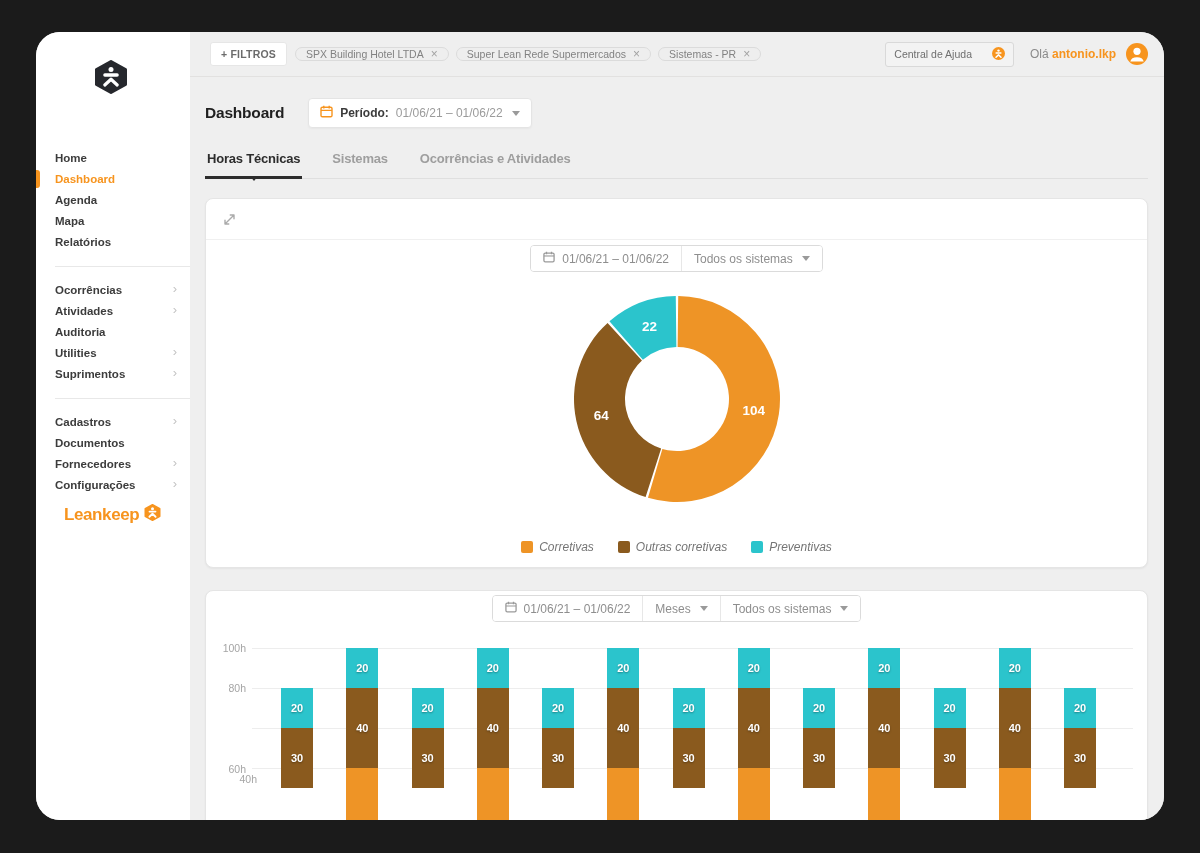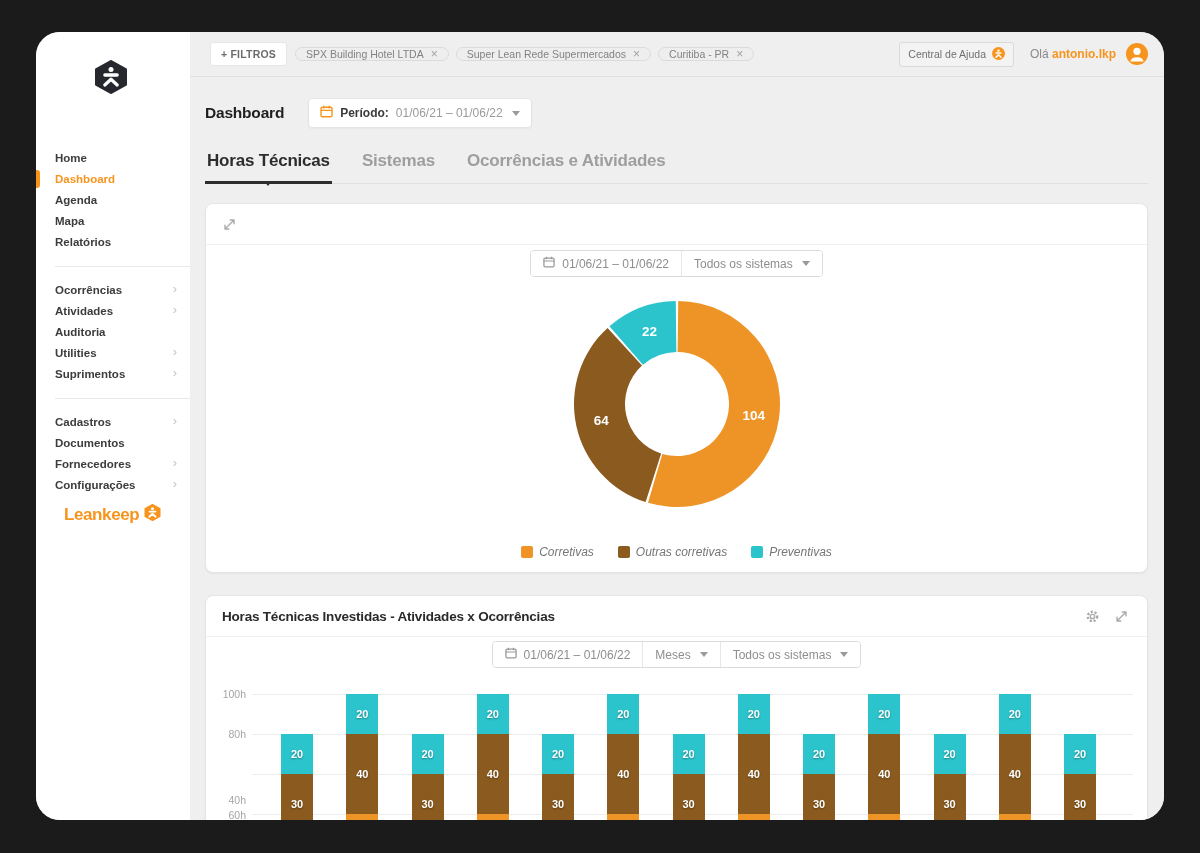--- a/index.html
+++ b/index.html
@@ -29,38 +29,38 @@
             border-bottom:1px solid #E2E1E0; display:flex; align-items:center; gap:8px;
             padding:0 16px 0 23px; z-index:4; }
   .btn-filtros { background:#FFFFFF; border:1px solid #E6E6E6; border-radius:3px; color:#6B6B6B;
                  font-size:10.5px; font-weight:bold; padding:5px 10px; letter-spacing:0.2px; cursor:pointer; }
   .chips { display:flex; gap:7px; }
   .chip { background:#EEEEEE; border:1px solid #DBDBDB; border-radius:13px; color:#828282;
           font-size:10.5px; padding:0 10px; display:flex; align-items:center; gap:7px; cursor:pointer; }
   .chip .x { color:#A2A2A2; font-size:12px; line-height:10px; cursor:pointer; }
   .tb-spacer { flex:1; }
   .help-chip { background:#F3F3F3; border:1px solid #D9D9D9; border-radius:3px; color:#6F6F6F;
-               font-size:10.5px; padding:4px 8px; display:flex; align-items:center; gap:6px; cursor:pointer; }
+               font-size:10.5px; padding:4px 8px; display:flex; align-items:center; gap:20px; cursor:pointer; }
   .greet { font-size:12px; color:#8A8A8A; margin-left:8px; }
   .greet b { color:#F7941E; }
   .avatar { margin-left:2px; cursor:pointer; display:flex; }
 
   
   .main { position:absolute; left:151px; top:46px; right:0; bottom:0; overflow:hidden; background:#EFEFEF; }
   .page-head { display:flex; align-items:center; gap:24px; margin:20px 16px 0 18px; }
   .page-title { font-size:15.5px; font-weight:bold; color:#1F1F1F; letter-spacing:-0.2px; }
   .period-btn { display:flex; align-items:center; gap:7px; background:#FFFFFF; border:1px solid #E4E4E4;
                 border-radius:4px; padding:5px 11px; box-shadow:0 1px 2px rgba(0,0,0,.04); cursor:pointer; }
   .period-label { font-size:12px; font-weight:bold; color:#3B3B3B; }
   .period-value { font-size:12px; color:#9B9B9B; }
   .caret { width:0; height:0; border:4px solid transparent; border-top:5px solid #9A9A9A;
            display:inline-block; margin-top:4px; margin-left:2px; }
 
   .tabs { display:flex; gap:28px; margin:19px 16px 0 18px; border-bottom:1px solid #DFDFDF; }
-  .tab { position:relative; padding:4px 2px 12px; font-size:17px; font-weight:bold; color:#9E9E9E;
+  .tab { position:relative; padding:4px 2px 12px; font-size:13px; font-weight:bold; color:#9E9E9E;
          cursor:pointer; letter-spacing:-0.2px; }
   .tab.active { color:#2D2D2D; }
   .tab-underline { position:absolute; left:0; right:0; bottom:-1px; height:3px; background:#2D2D2D; }
   .tab-tri { position:absolute; left:50%; bottom:-7px; margin-left:-4px; width:0; height:0;
              border:4px solid transparent; border-top:5px solid #2D2D2D; }
 
   .card { background:#FFFFFF; border:1px solid #E5E5E5; border-radius:8px;
           box-shadow:0 1px 2px rgba(0,0,0,.05); margin:0 16px 0 18px; }
   .card-head { display:flex; align-items:center; padding:13px 18px 12px 16px; border-bottom:1px solid #F0F0F0; }
   .card-title { flex:1; font-size:13.5px; font-weight:bold; color:#2A2A2A; letter-spacing:-0.2px; }
@@ -152,21 +152,21 @@
     <div class="chips">
         <div class="chip">
           <span>SPX Building Hotel LTDA</span>
           <span class="x">×</span>
         </div>
         <div class="chip">
           <span>Super Lean Rede Supermercados</span>
           <span class="x">×</span>
         </div>
         <div class="chip">
-          <span>Curitiba - PR</span>
+          <span>Sistemas - PR</span>
           <span class="x">×</span>
         </div>
       </div>
     <div class="tb-spacer"></div>
     <div class="help-chip">
       <span>Central de Ajuda</span>
       <span>
         <svg width="13" height="13" viewBox="0 0 13 13">
           <circle cx="6.5" cy="6.5" r="6.5" fill="#F7941E"></circle>
           <circle cx="6.5" cy="3.6" r="1.2" fill="#FFFFFF"></circle>
@@ -262,36 +262,20 @@
             <span>Outras corretivas</span>
           </div>
           <div class="legend-item">
             <span class="legend-swatch" style="background: rgb(43, 196, 204);"></span>
             <span>Preventivas</span>
           </div>
         </div>
     </section>
 
     <section class="card" id="card-bars">
-      <div class="card-head">
-        <h2 class="card-title">Horas Técnicas Investidas - Atividades x Ocorrências</h2>
-        <div class="card-icons">
-          <span class="icon-btn">
-            <svg width="15" height="15" viewBox="0 0 16 16">
-              <circle cx="8" cy="8" r="5" fill="none" stroke="#ABABAB" stroke-width="2.6" stroke-dasharray="2.3 1.9"></circle>
-              <circle cx="8" cy="8" r="2.3" fill="none" stroke="#ABABAB" stroke-width="1.5"></circle>
-            </svg>
-          </span>
-          <span class="icon-btn">
-            <svg width="15" height="15" viewBox="0 0 16 16">
-              <path d="M3.2 12.8 L12.8 3.2 M8.8 3.2 H12.8 V7.2 M7.2 12.8 H3.2 V8.8" stroke="#ABABAB" stroke-width="1.5" fill="none" stroke-linecap="round" stroke-linejoin="round"></path>
-            </svg>
-          </span>
-        </div>
-      </div>
       <div class="filter-row">
         <div class="btn-group">
           <button class="fbtn">
             <span>
               <svg width="12" height="12" viewBox="0 0 13 13" style="color:#9A9A9A">
                 <rect x="1" y="2.2" width="11" height="9.6" rx="1.4" fill="none" stroke="currentColor" stroke-width="1.4"></rect>
                 <line x1="3.8" y1="0.8" x2="3.8" y2="3.4" stroke="currentColor" stroke-width="1.4"></line>
                 <line x1="9.2" y1="0.8" x2="9.2" y2="3.4" stroke="currentColor" stroke-width="1.4"></line>
                 <line x1="1" y1="5.4" x2="12" y2="5.4" stroke="currentColor" stroke-width="1.2"></line>
               </svg>
@@ -309,21 +293,21 @@
         </div>
       </div>
       <div class="barchart" id="barchart">
           <div class="gridline" style="top: 19px;"></div>
           <div class="ytick-label" style="top: 13px;">100h</div>
           <div class="gridline" style="top: 59px;"></div>
           <div class="ytick-label" style="top: 53px;">80h</div>
           <div class="gridline" style="top: 99px;"></div>
           <div class="ytick-label" style="top: 93px; margin-top: 41px;">60h</div>
           <div class="gridline" style="top: 139px;"></div>
-          <div class="ytick-label" style="top: 119px;">40h</div>
+          <div class="ytick-label" style="top: 144px; margin-left: 11px;">40h</div>
           <div class="bar" style="left: 75px; width: 28px;">
             <div class="bar-seg" style="top: 99px; height: 60px; background: rgb(138, 90, 30);">
               <div class="seg-label">30</div>
             </div>
             <div class="bar-seg" style="top: 59px; height: 40px; background: rgb(43, 196, 204);">
               <div class="seg-label">20</div>
             </div>
           </div>
           <div class="bar" style="left: 140.25px; width: 28px;">
             <div class="bar-seg" style="top: 139px; height: 80px; background: rgb(238, 148, 38);"></div>

